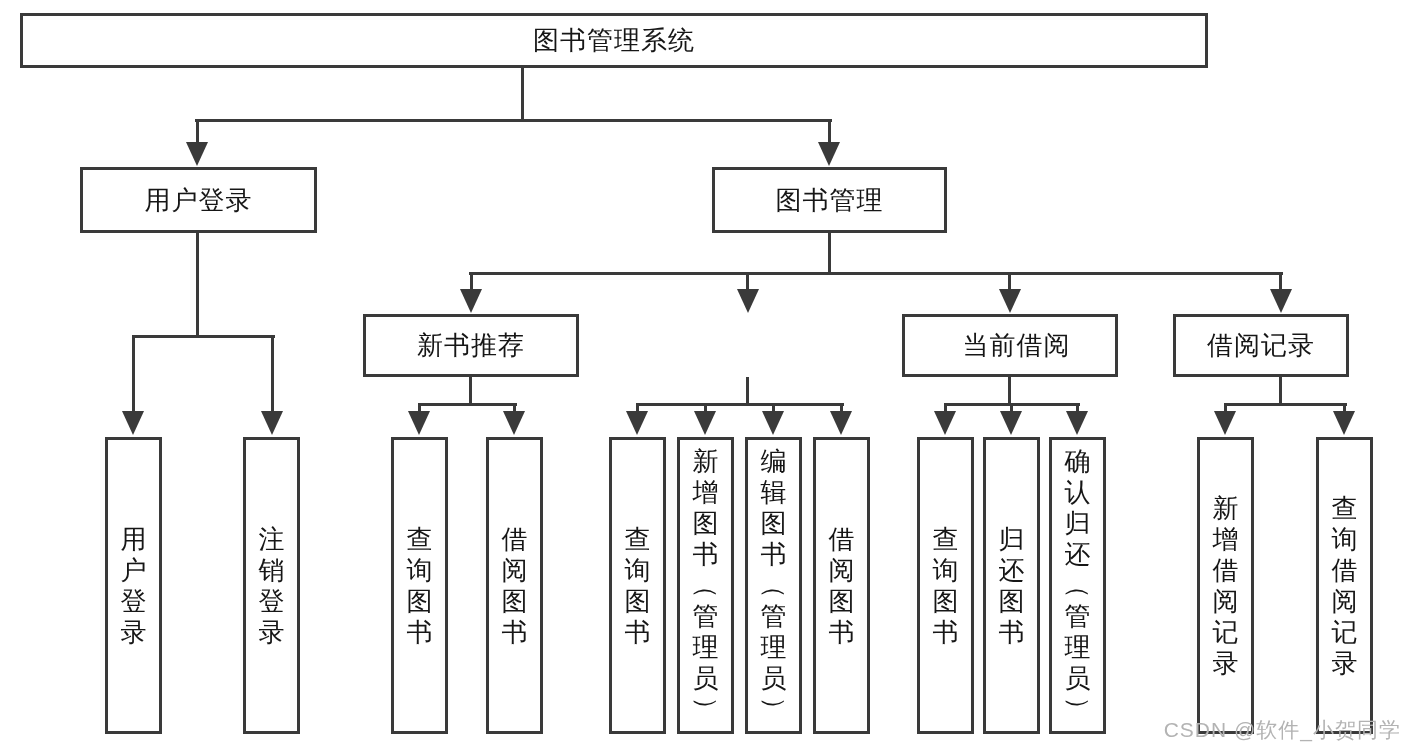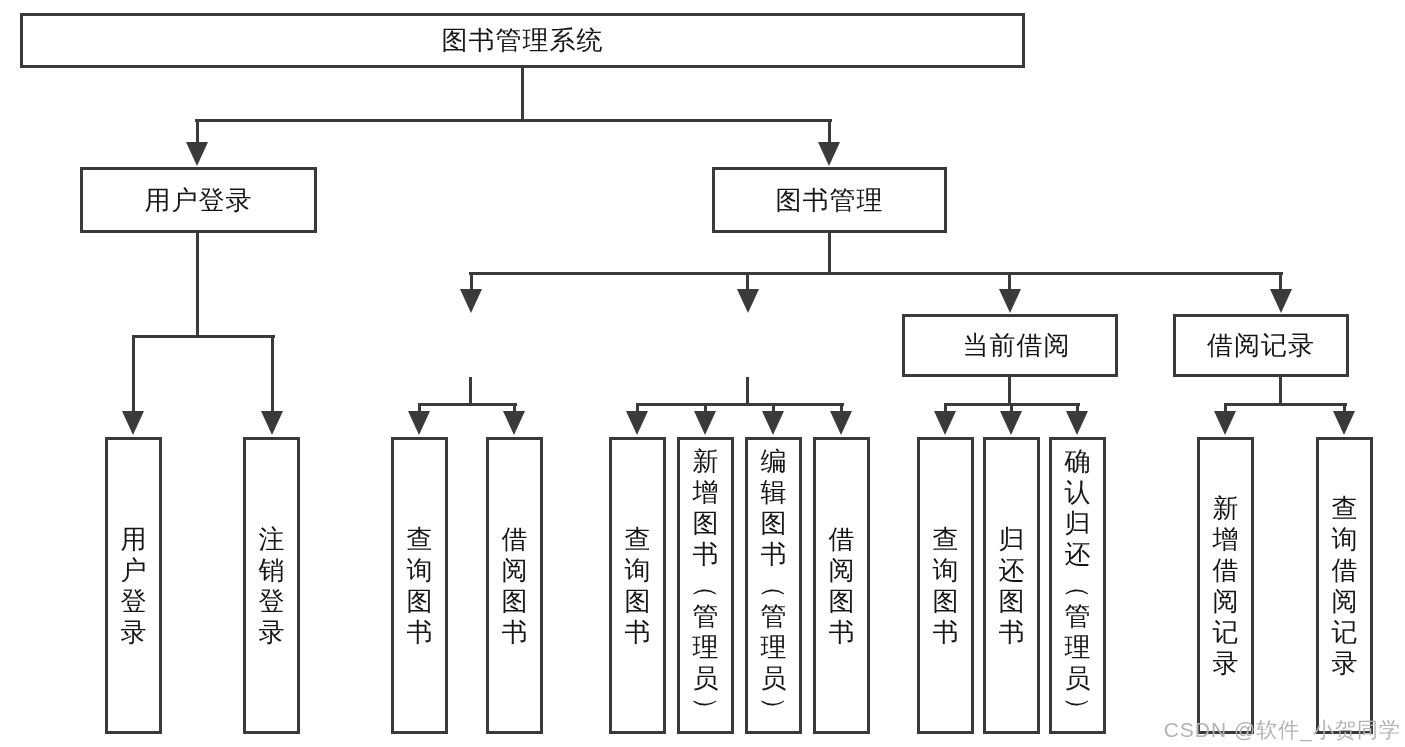--- a/index.html
+++ b/index.html
@@ -66,21 +66,21 @@
     color: #b3b3b3;
     letter-spacing: 1px;
     white-space: nowrap;
   }
 </style>
 </head>
 <body>
 
 <div id="canvas">
 
-  <div class="box" style="left:20px; top:13px; width:1005px; height:55px;">图书管理系统</div>
+  <div class="box" style="left:20px; top:13px; width:1188px; height:55px;">图书管理系统</div>
 
   <div class="vl" style="left:521px; top:68px; height:54px;"></div>
   <div class="hl" style="left:195px; top:119px; width:637px;"></div>
   <div class="vl" style="left:196px; top:119px; height:26px;"></div>
   <div class="tri" style="left:186px; top:142px;"></div>
   <div class="vl" style="left:828px; top:119px; height:26px;"></div>
   <div class="tri" style="left:818px; top:142px;"></div>
 
   <div class="box" style="left:80px; top:167px; width:237px; height:66px;">用户登录</div>
   <div class="box" style="left:712px; top:167px; width:235px; height:66px;">图书管理</div>
@@ -96,20 +96,21 @@
   <div class="hl" style="left:469px; top:272px; width:814px;"></div>
   <div class="vl" style="left:470px; top:272px; height:20px;"></div>
   <div class="tri" style="left:460px; top:289px;"></div>
   <div class="vl" style="left:746px; top:272px; height:20px;"></div>
   <div class="tri" style="left:737px; top:289px;"></div>
   <div class="vl" style="left:1008px; top:272px; height:20px;"></div>
   <div class="tri" style="left:999px; top:289px;"></div>
   <div class="vl" style="left:1279px; top:272px; height:20px;"></div>
   <div class="tri" style="left:1270px; top:289px;"></div>
 
+  <div class="box" style="left:363px; top:314px; width:216px; height:63px;">新书推荐</div>
   <div class="box" style="left:902px; top:314px; width:216px; height:63px;padding-left:13px;">当前借阅</div>
   <div class="box" style="left:1173px; top:314px; width:176px; height:63px;">借阅记录</div>
 
   <div class="vl" style="left:469px; top:377px; height:29px;"></div>
   <div class="hl" style="left:418px; top:403px; width:99px;"></div>
   <div class="vl" style="left:746px; top:377px; height:29px;"></div>
   <div class="hl" style="left:636px; top:403px; width:208px;"></div>
   <div class="vl" style="left:1008px; top:377px; height:29px;"></div>
   <div class="hl" style="left:944px; top:403px; width:136px;"></div>
   <div class="vl" style="left:1279px; top:377px; height:29px;"></div>

